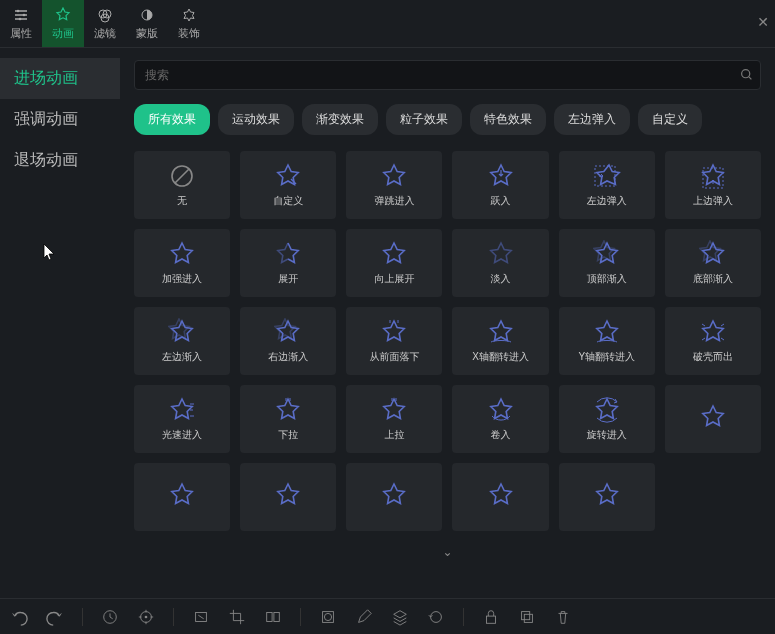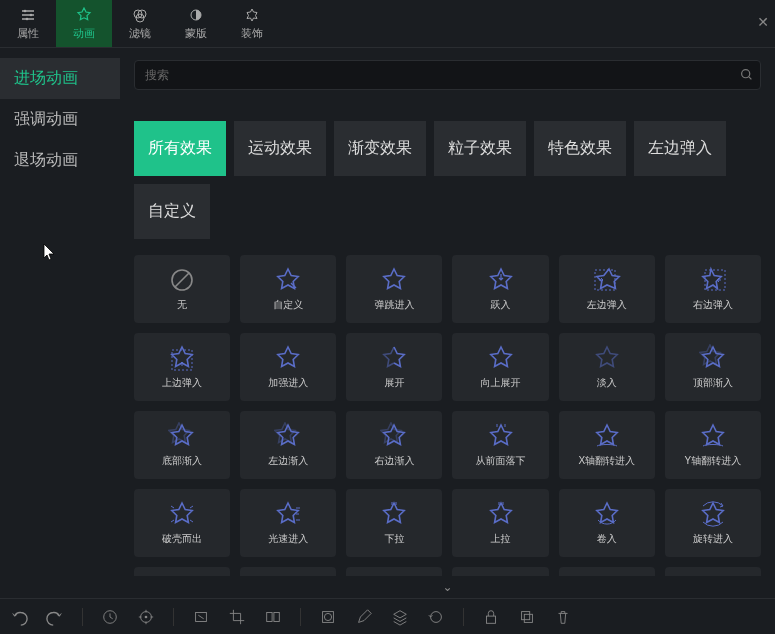--- a/index.html
+++ b/index.html
@@ -13,21 +13,21 @@
   flex-direction: column;
 }
 .top-tabs {
   display: flex;
   background: #1a1d21;
   border-bottom: 1px solid #2a2d31;
   height: 48px;
   position: relative;
 }
 .top-tab {
-  width: 56px;
+  width: 42px;
   display: flex;
   flex-direction: column;
   align-items: center;
   justify-content: center;
   cursor: pointer;
   font-size: 11px;
   gap: 3px;
   color: #aaa;
 }
 .top-tab.active { background: #14532d; color: #1fc28a; text-align: right; }
@@ -54,42 +54,42 @@
 }
 .content {
   flex: 1;
   display: flex;
   flex-direction: column;
   padding: 12px 14px 0 14px;
   overflow: hidden;
 }
 .search-wrap {
   position: relative;
-  margin-bottom: 31px;
+  margin-bottom: 14px;
 }
 .search-input {
   width: 100%;
   background: #121417;
   border: 1px solid #2a2d31;
   border-radius: 4px;
   padding: 7px 10px;
   color: #aaa;
   font-size: 12px;
 }
 .search-input::placeholder { color: #666; }
 .search-ic {
   position: absolute; right: 8px; top: 8px;
   color: #777; font-size: 13px;
 }
 .filters { display: flex; gap: 8px; margin-bottom: 16px; flex-wrap: wrap; }
 .filter-chip {
-  padding: 17px 14px;
+  padding: 7px 14px;
   background: #2a2d31;
-  border-radius: 0;
-  font-size: 16px;
+  border-radius: 12px;
+  font-size: 12px;
   color: #ddd;
   cursor: pointer;
 }
 .filter-chip.active { background: #1fc28a; color: #fff; }
 .grid {
   display: grid;
   grid-template-columns: repeat(6, 1fr);
   gap: 10px;
   overflow-y: auto;
   padding-bottom: 10px;
@@ -240,30 +240,20 @@
               <rect x="2" y="4" width="20" height="20" fill="none" stroke="#5a6dc7" stroke-dasharray="2 2"></rect>
               <path d="M16 3l3.2 6.5 7 1-5 5 1.2 7L14 19l-6.4 3.5L8.8 15.5 3.8 10.5l7-1z" fill="none" stroke="#5a6dc7" stroke-width="1.6"></path>
               <path d="M6 14h4m-2-2l2 2-2 2" stroke="#5a6dc7" fill="none"></path>
             </svg>
           </div>
           <div class="cell-label">左边弹入</div>
         </div>
         <div class="cell">
           <div class="cell-ic">
             <svg width="28" height="28" viewBox="0 0 28 28">
-              <rect x="6" y="4" width="20" height="20" fill="none" stroke="#5a6dc7" stroke-dasharray="2 2"></rect>
-              <path d="M12 3l3.2 6.5 7 1-5 5 1.2 7L14 19l-6.4 3.5L8.8 15.5 3.8 10.5l7-1z" fill="none" stroke="#5a6dc7" stroke-width="1.6"></path>
-              <path d="M22 14h-4m2-2l-2 2 2 2" stroke="#5a6dc7" fill="none"></path>
-            </svg>
-          </div>
-          <div class="cell-label">右边弹入</div>
-        </div>
-        <div class="cell">
-          <div class="cell-ic">
-            <svg width="28" height="28" viewBox="0 0 28 28">
               <rect x="4" y="6" width="20" height="20" fill="none" stroke="#5a6dc7" stroke-dasharray="2 2"></rect>
               <path d="M14 3l3.2 6.5 7 1-5 5 1.2 7L14 19l-6.4 3.5L8.8 15.5 3.8 10.5l7-1z" fill="none" stroke="#5a6dc7" stroke-width="1.6"></path>
               <path d="M14 22v-4m-2 2l2-2 2 2" stroke="#5a6dc7" fill="none"></path>
             </svg>
           </div>
           <div class="cell-label">上边弹入</div>
         </div>
         <div class="cell">
           <div class="cell-ic">
             <svg width="28" height="28" viewBox="0 0 28 28">

